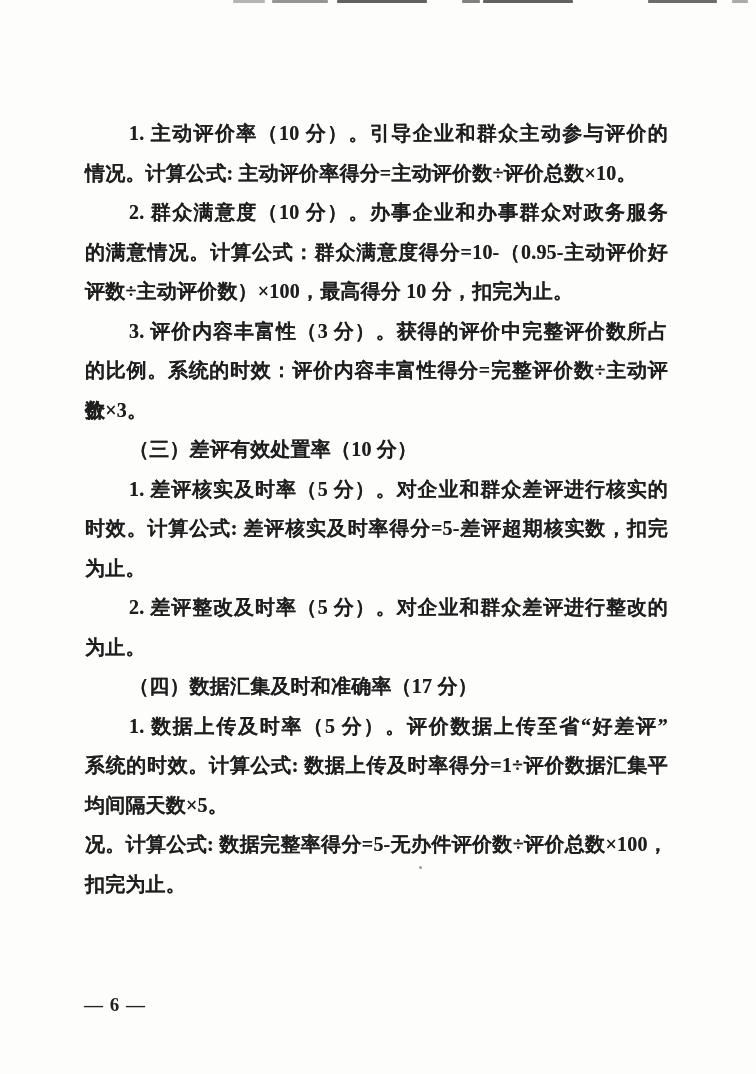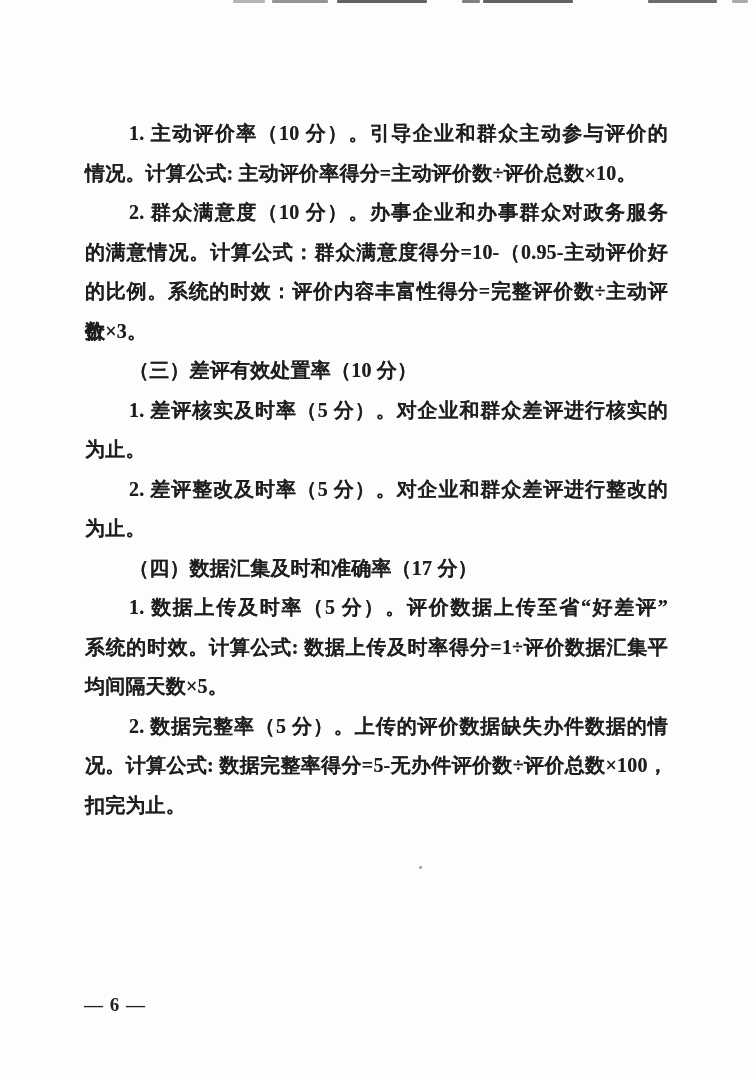--- a/index.html
+++ b/index.html
@@ -80,32 +80,34 @@
     <div class="artifact" style="left:483px;width:90px;opacity:.75"></div>
     <div class="artifact" style="left:648px;width:69px;opacity:.7"></div>
     <div class="artifact" style="left:732px;width:16px;opacity:.4"></div>
   </div>
 
   <div class="text-col">
     <div class="ln indent fill">1. 主动评价率（10 分）。引导企业和群众主动参与评价的</div>
     <div class="ln">情况。计算公式: 主动评价率得分=主动评价数÷评价总数×10。</div>
     <div class="ln indent fill">2. 群众满意度（10 分）。办事企业和办事群众对政务服务</div>
     <div class="ln fill">的满意情况。计算公式：群众满意度得分=10-（0.95-主动评价好</div>
+    <div class="ln">评数÷主动评价数）×100，最高得分 10 分，扣完为止。</div>
+    <div class="ln indent fill">3. 评价内容丰富性（3 分）。获得的评价中完整评价数所占</div>
     <div class="ln fill">的比例。系统的时效：评价内容丰富性得分=完整评价数÷主动评价</div>
     <div class="ln">数×3。</div>
     <div class="ln indent heading">（三）差评有效处置率（10 分）</div>
     <div class="ln indent fill">1. 差评核实及时率（5 分）。对企业和群众差评进行核实的</div>
+    <div class="ln fill">时效。计算公式: 差评核实及时率得分=5-差评超期核实数，扣完</div>
     <div class="ln">为止。</div>
     <div class="ln indent fill">2. 差评整改及时率（5 分）。对企业和群众差评进行整改的</div>
     <div class="ln">为止。</div>
     <div class="ln indent heading">（四）数据汇集及时和准确率（17 分）</div>
     <div class="ln indent fill">1. 数据上传及时率（5 分）。评价数据上传至省“好差评”</div>
     <div class="ln fill">系统的时效。计算公式: 数据上传及时率得分=1÷评价数据汇集平</div>
     <div class="ln">均间隔天数×5。</div>
-    <div class="ln indent fill">2. 数据完整率（5 分）。上传的评价数据缺失办件数据的情</div>
     <div class="ln fill">况。计算公式: 数据完整率得分=5-无办件评价数÷评价总数×100，</div>
     <div class="ln">扣完为止。</div>
   </div>
 
   <div class="speck" style="left:419px;top:866px"></div>
 
   <div class="page-num">— 6 —</div>
 
 </div>
 

